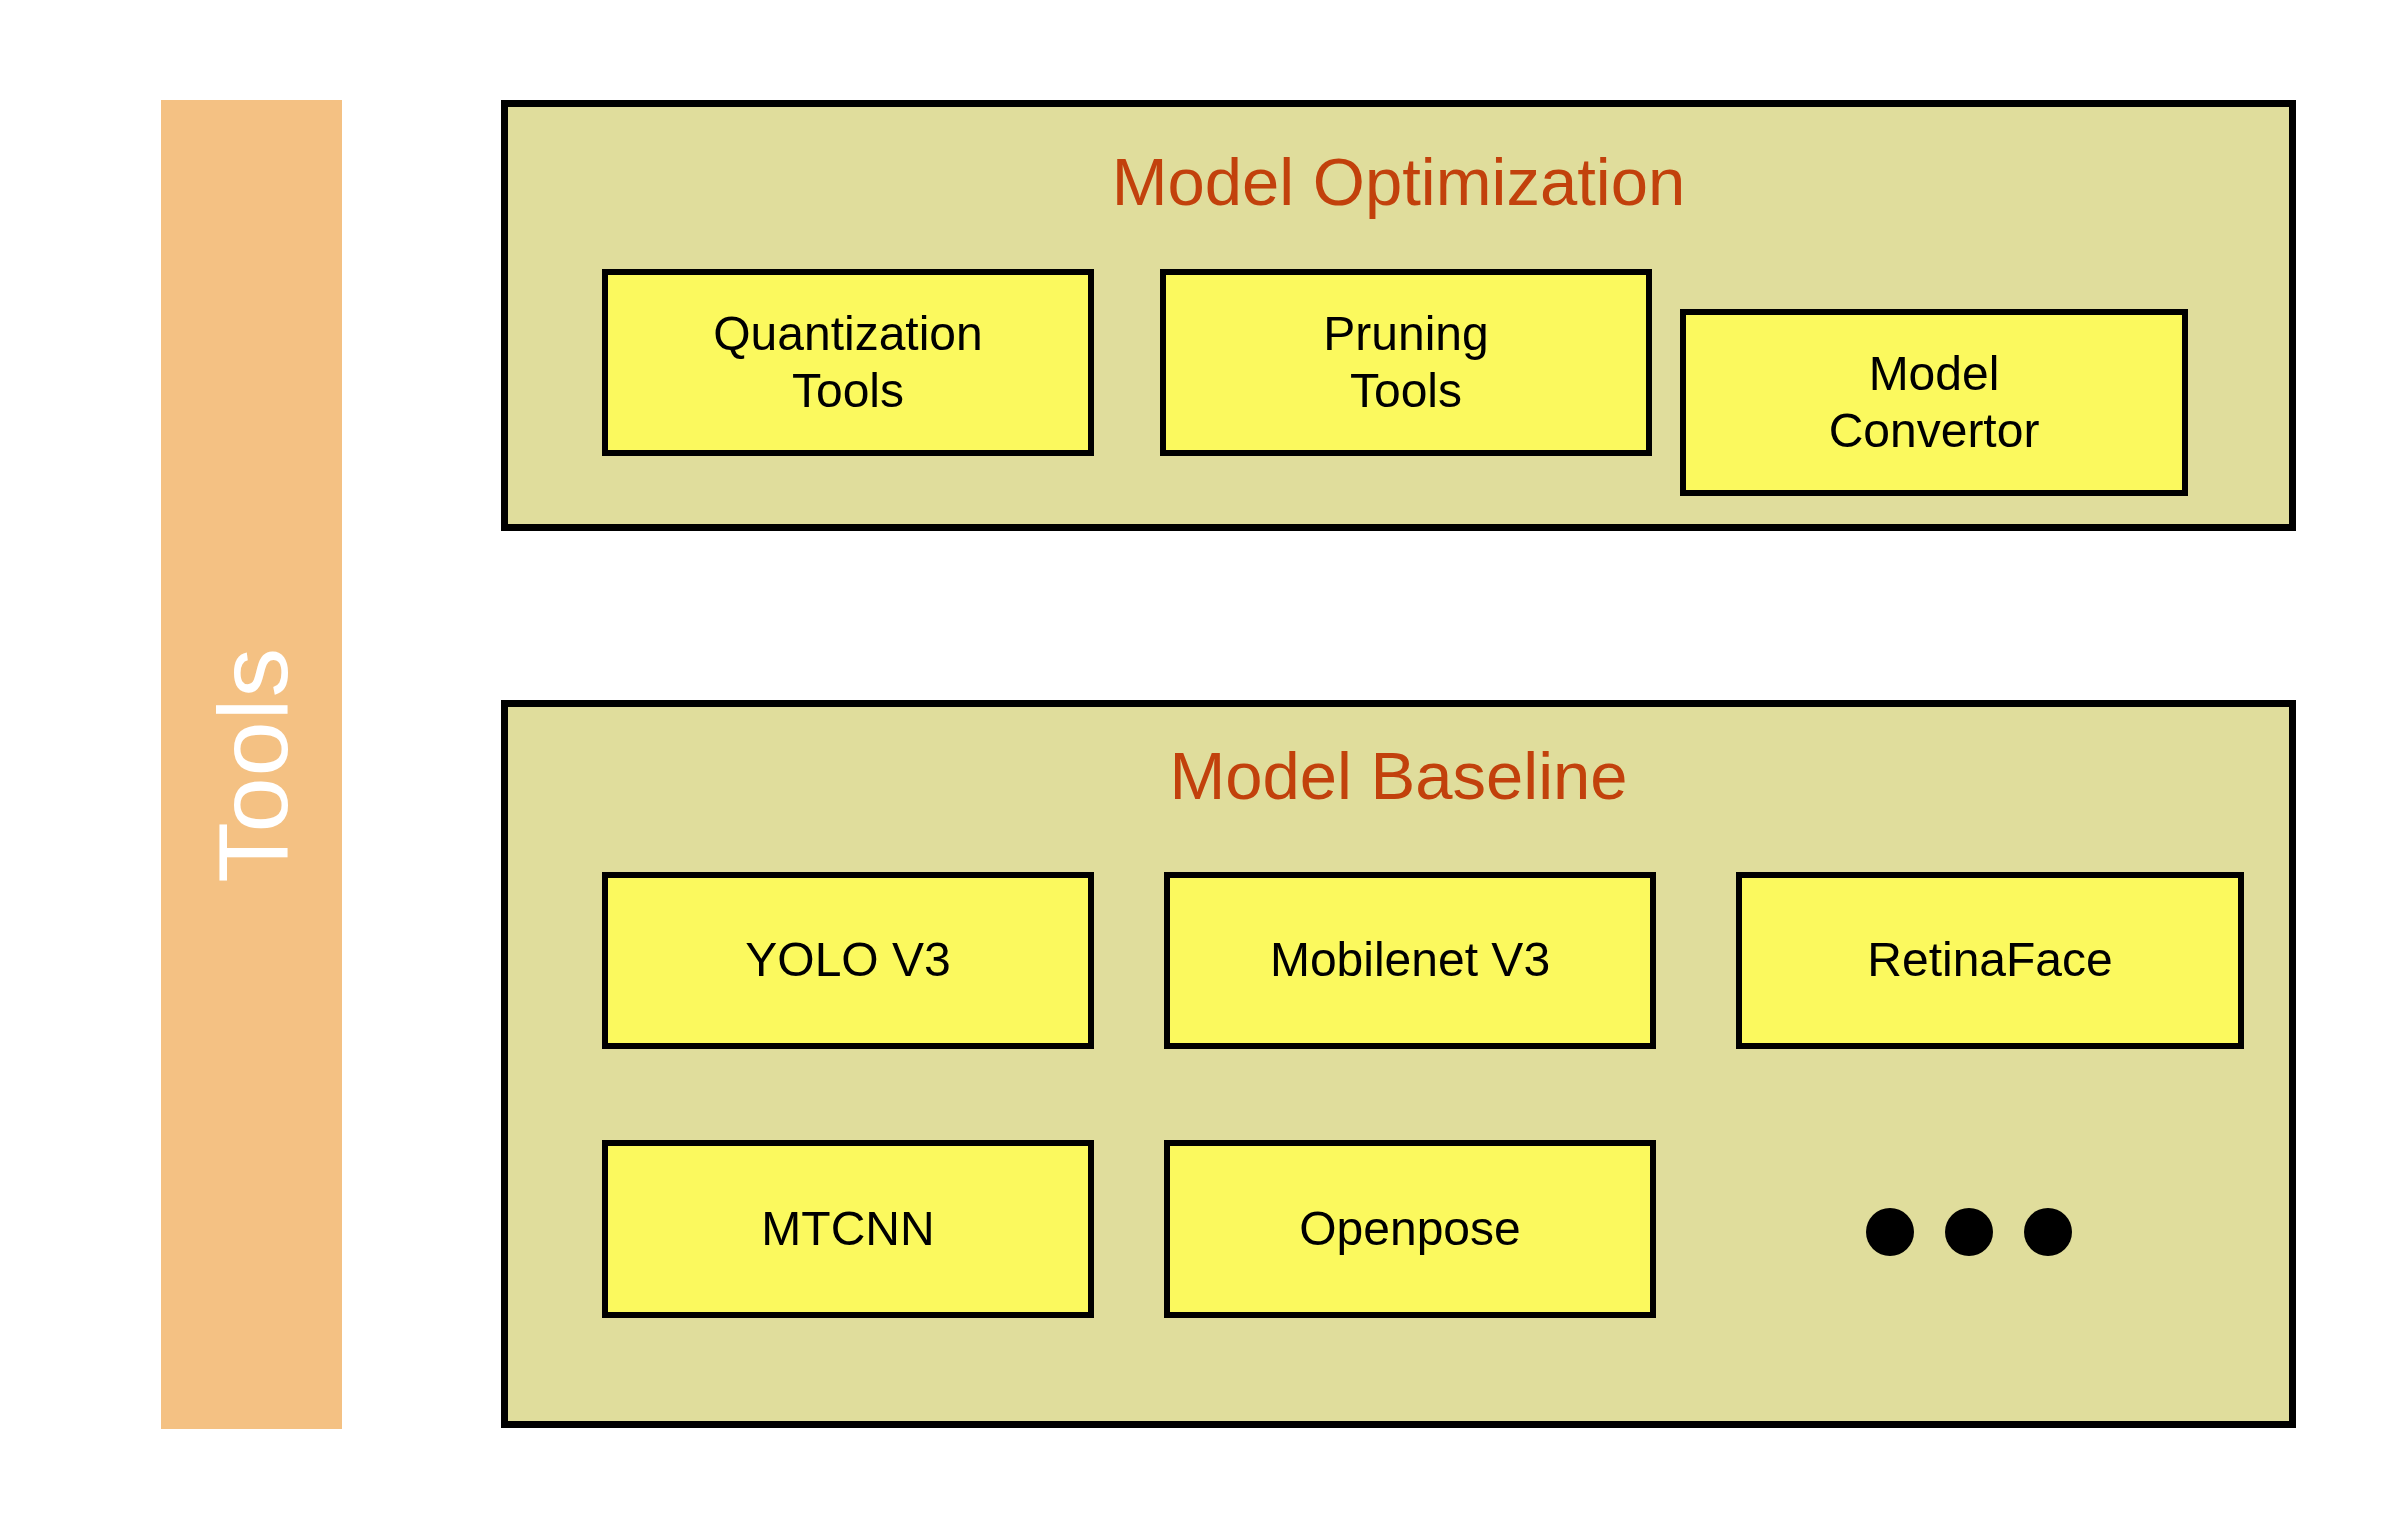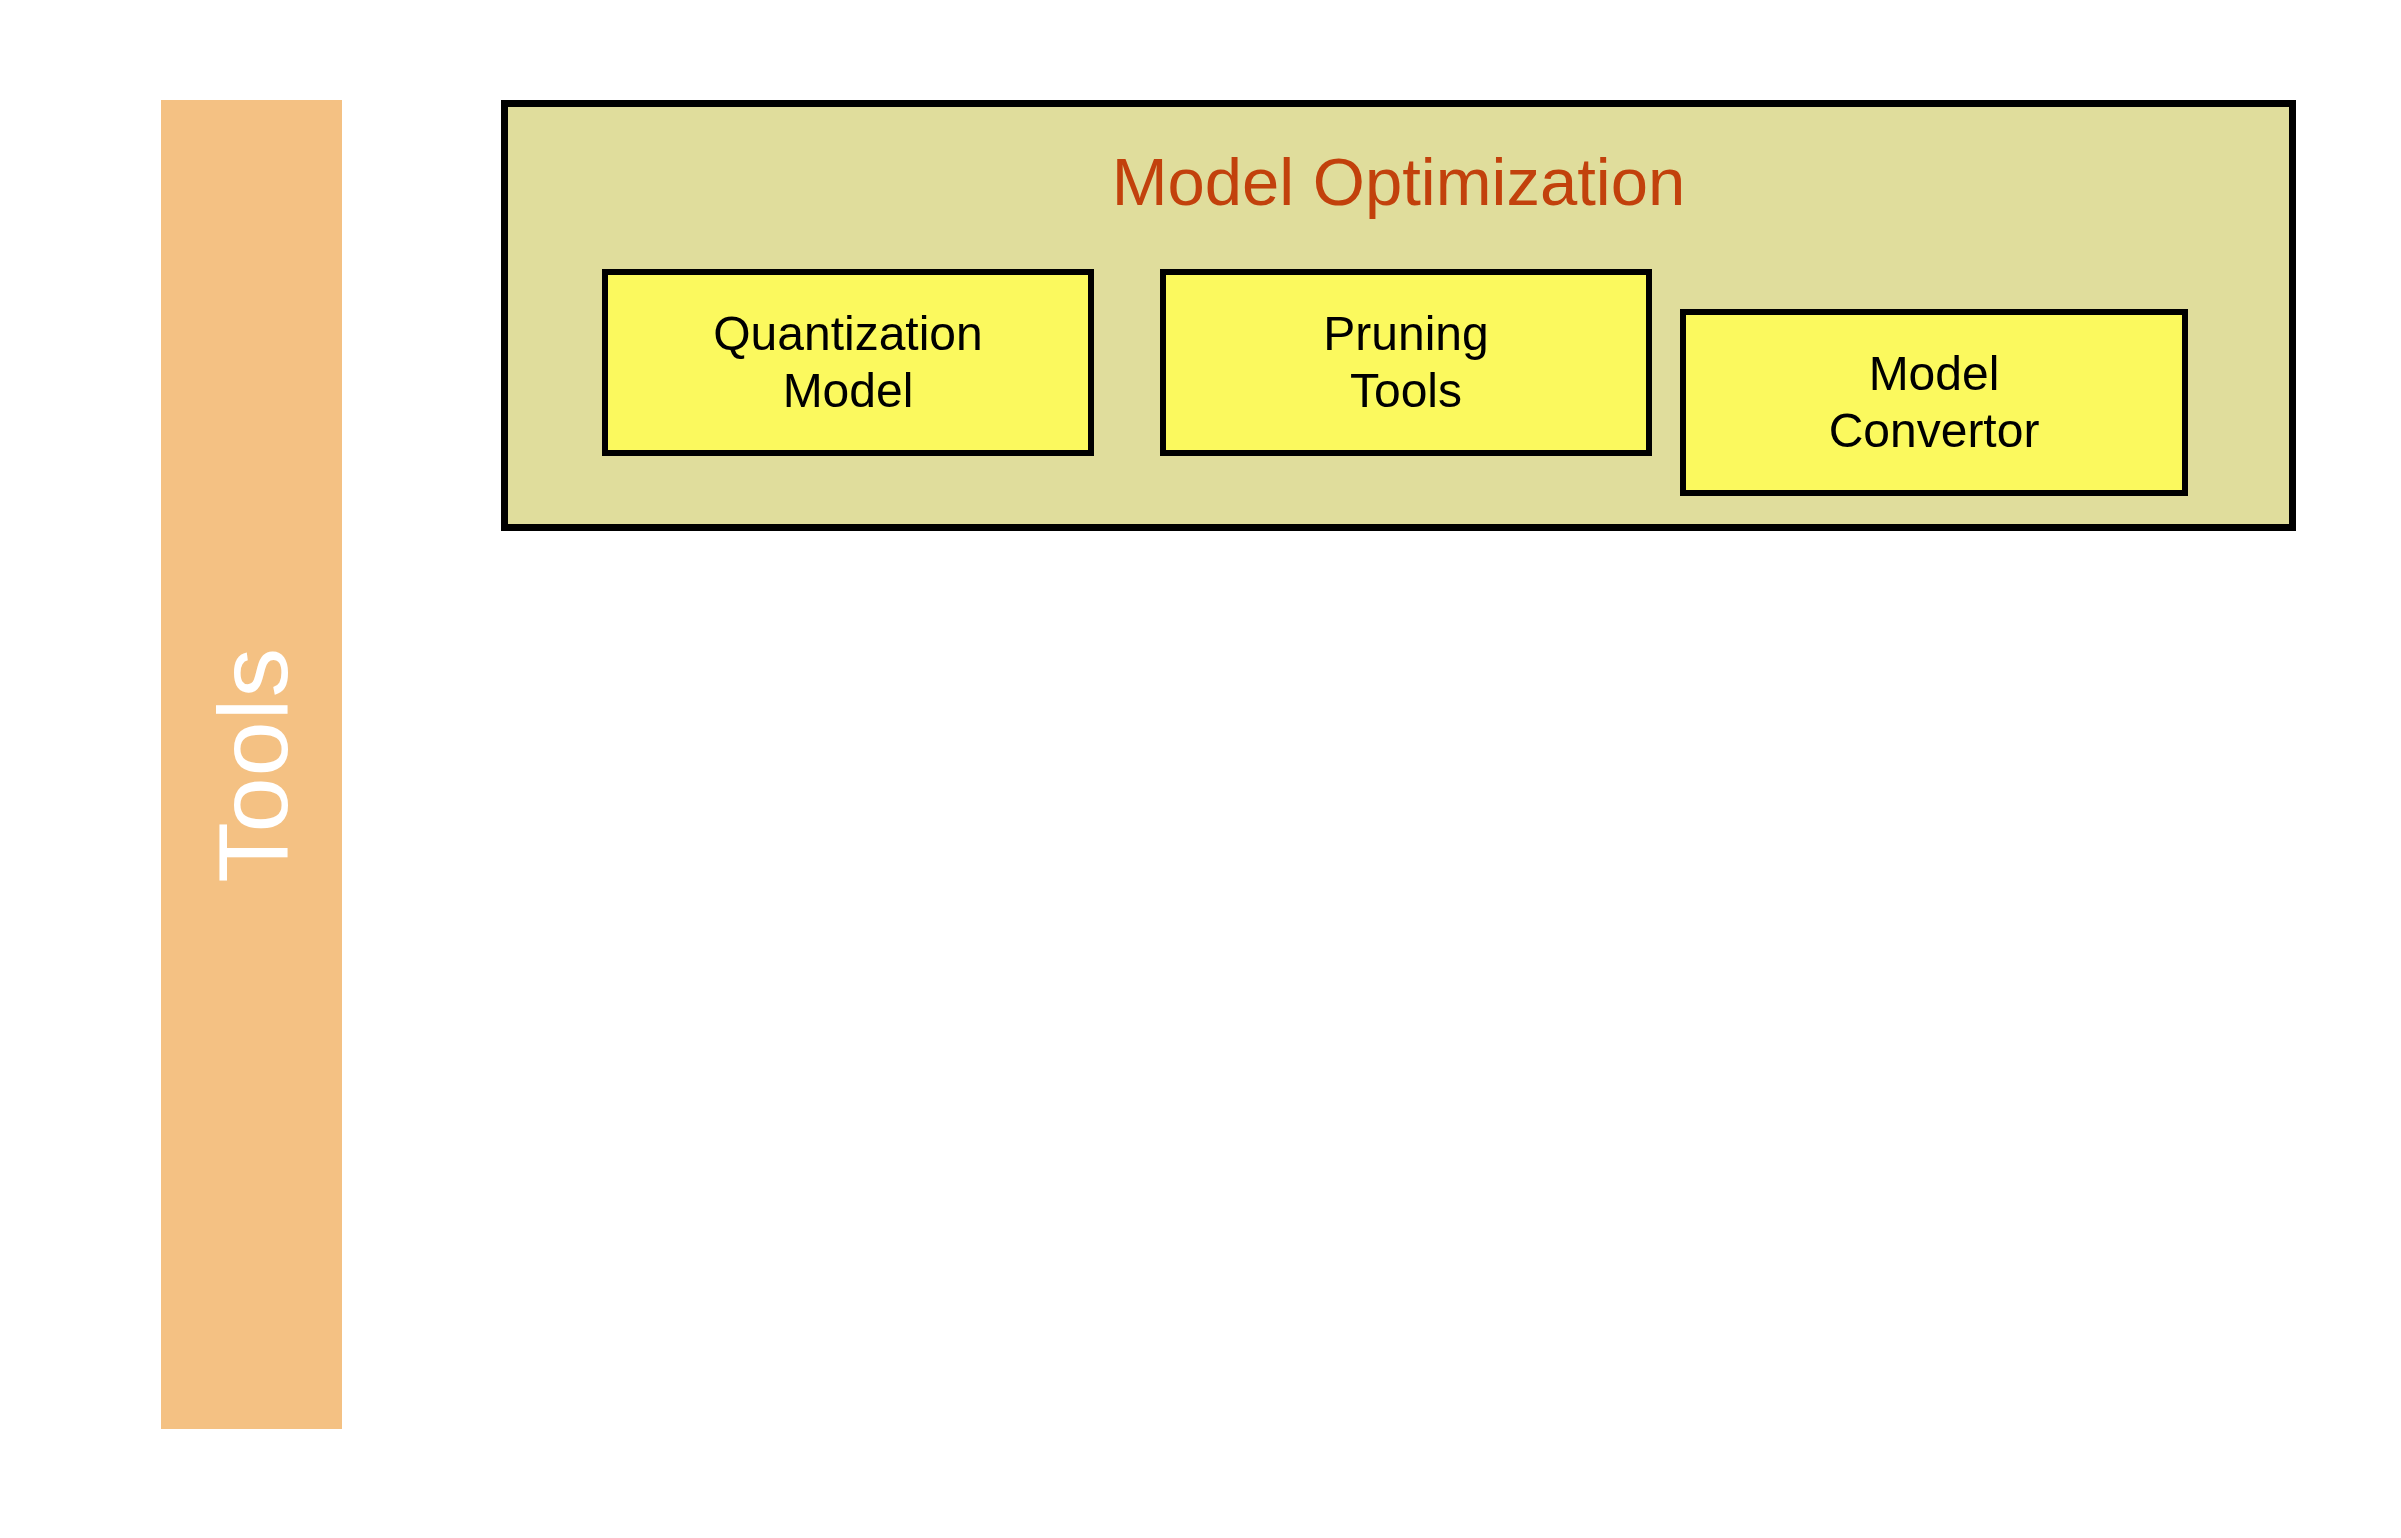--- a/index.html
+++ b/index.html
@@ -132,23 +132,43 @@
 <div id="canvas">
 
   <div class="sidebar">
     <div class="sidebar-label">Tools</div>
   </div>
 
   <div class="panel" id="panel-optimization">
     <div class="panel-title">Model Optimization</div>
     <div class="opt-row">
       <div class="item-box" id="box-quantization-tools">Quantization
-Model</div>
+Tools</div>
       <div class="item-box" id="box-pruning-tools">Pruning
 Tools</div>
       <div class="item-box" id="box-model-convertor">Model
 Convertor</div>
     </div>
   </div>
 
+  <div class="panel" id="panel-baseline">
+    <div class="panel-title">Model Baseline</div>
+
+    <div class="base-row-1">
+      <div class="item-box" id="box-yolo-v3">YOLO V3</div>
+      <div class="item-box" id="box-mobilenet">Mobilenet V3</div>
+      <div class="item-box" id="box-retinaface">RetinaFace</div>
+    </div>
+
+    <div class="base-row-2">
+      <div class="item-box" id="box-mtcnn">MTCNN</div>
+      <div class="item-box" id="box-openpose">Openpose</div>
+    </div>
+
+    <div class="ellipsis">
+      <span class="dot"></span>
+      <span class="dot"></span>
+      <span class="dot"></span>
+    </div>
+  </div>
 
 </div>
 
 
 </body></html>

